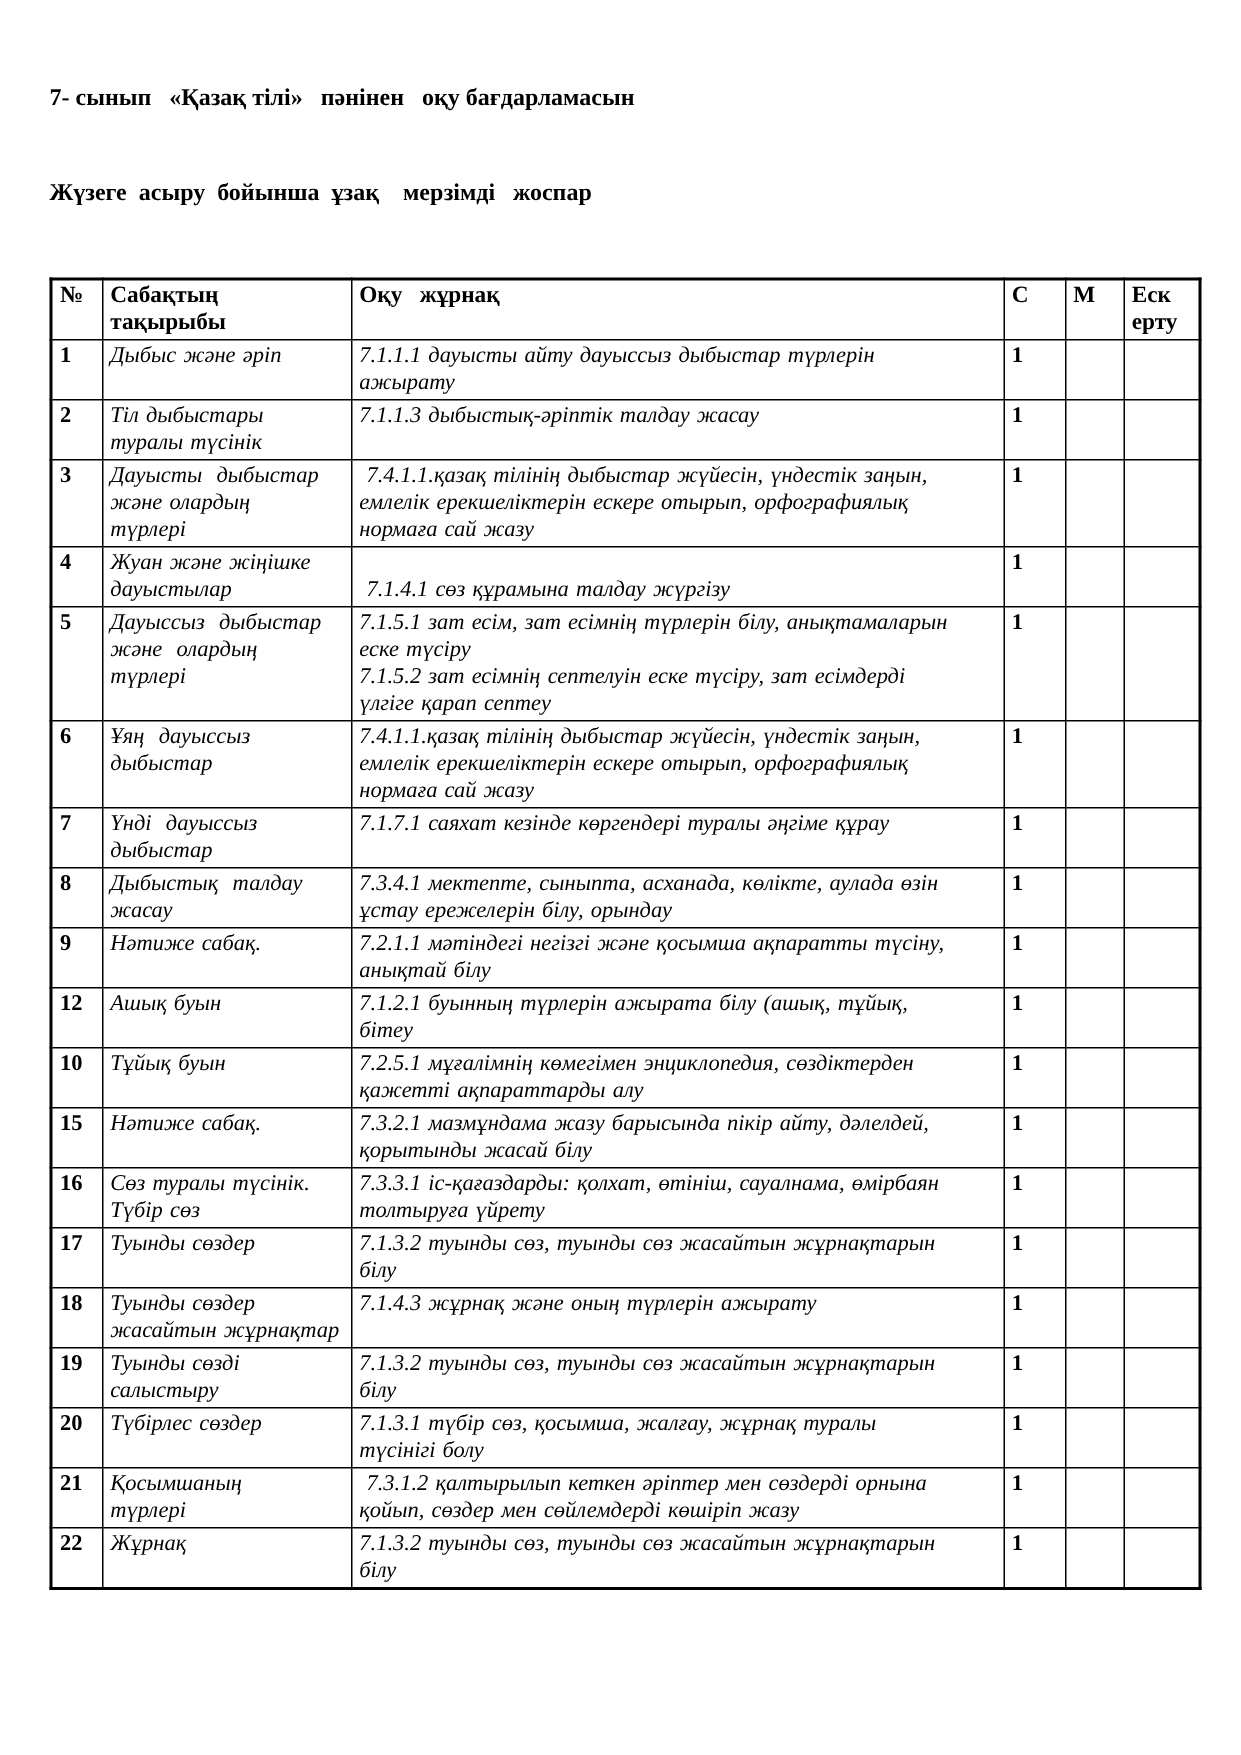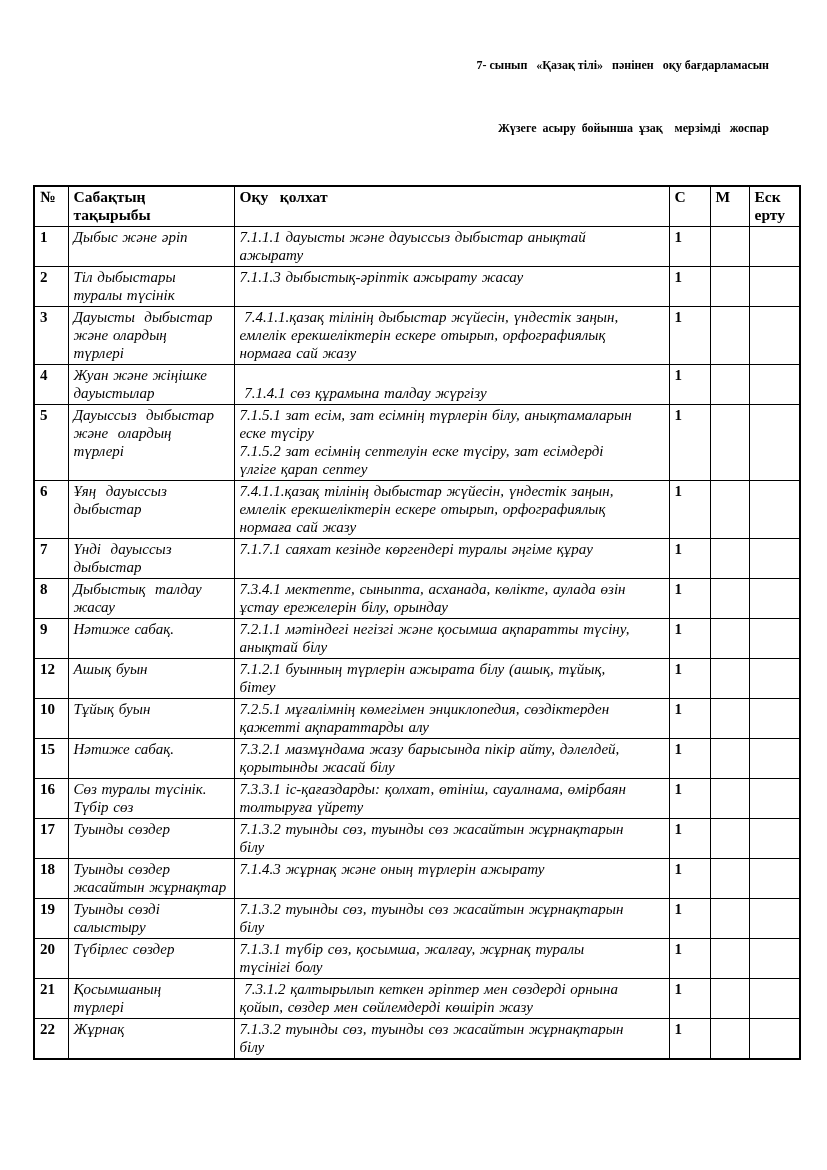--- a/index.html
+++ b/index.html
@@ -11,23 +11,23 @@
   }
   .page {
     width: 827px;
     height: 1170px;
     background: #ffffff;
     box-sizing: border-box;
     padding: 13px 28px 0 33px;
     overflow: hidden;
   }
   .title-block {
-    text-align: right;
+    text-align: left;
     font-weight: bold;
-    font-size: 12px;
+    font-size: 16px;
     line-height: 21px;
     white-space: pre-wrap;
     padding-right: 30px;
   }
   table.plan {
     border-collapse: collapse;
     table-layout: fixed;
     width: 766px;
     margin-top: 4px;
     border: 2px solid #000000;
@@ -72,41 +72,41 @@
         <col class="c-obj">
         <col class="c-s">
         <col class="c-m">
         <col class="c-note">
     </colgroup>
     <thead>
       <tr>
         <th>№</th>
         <th>Сабақтың
 тақырыбы</th>
-        <th>Оқу   қолхат</th>
+        <th>Оқу   жұрнақ</th>
         <th>С</th>
         <th>М</th>
         <th>Еск ерту</th>
       </tr>
     </thead>
     <tbody>
         <tr>
           <td class="cell-num">1</td>
           <td class="cell-topic">Дыбыс және әріп</td>
-          <td class="cell-objective">7.1.1.1 дауысты және дауыссыз дыбыстар анықтай
+          <td class="cell-objective">7.1.1.1 дауысты айту дауыссыз дыбыстар түрлерін
 ажырату</td>
           <td class="cell-c">1</td>
           <td class="cell-m"></td>
           <td class="cell-note"></td>
         </tr>
         <tr>
           <td class="cell-num">2</td>
           <td class="cell-topic">Тіл дыбыстары
 туралы түсінік</td>
-          <td class="cell-objective">7.1.1.3 дыбыстық-әріптік ажырату жасау</td>
+          <td class="cell-objective">7.1.1.3 дыбыстық-әріптік талдау жасау</td>
           <td class="cell-c">1</td>
           <td class="cell-m"></td>
           <td class="cell-note"></td>
         </tr>
         <tr>
           <td class="cell-num">3</td>
           <td class="cell-topic">Дауысты  дыбыстар
 және олардың
 түрлері</td>
           <td class="cell-objective"> 7.4.1.1.қазақ тілінің дыбыстар жүйесін, үндестік заңын,

